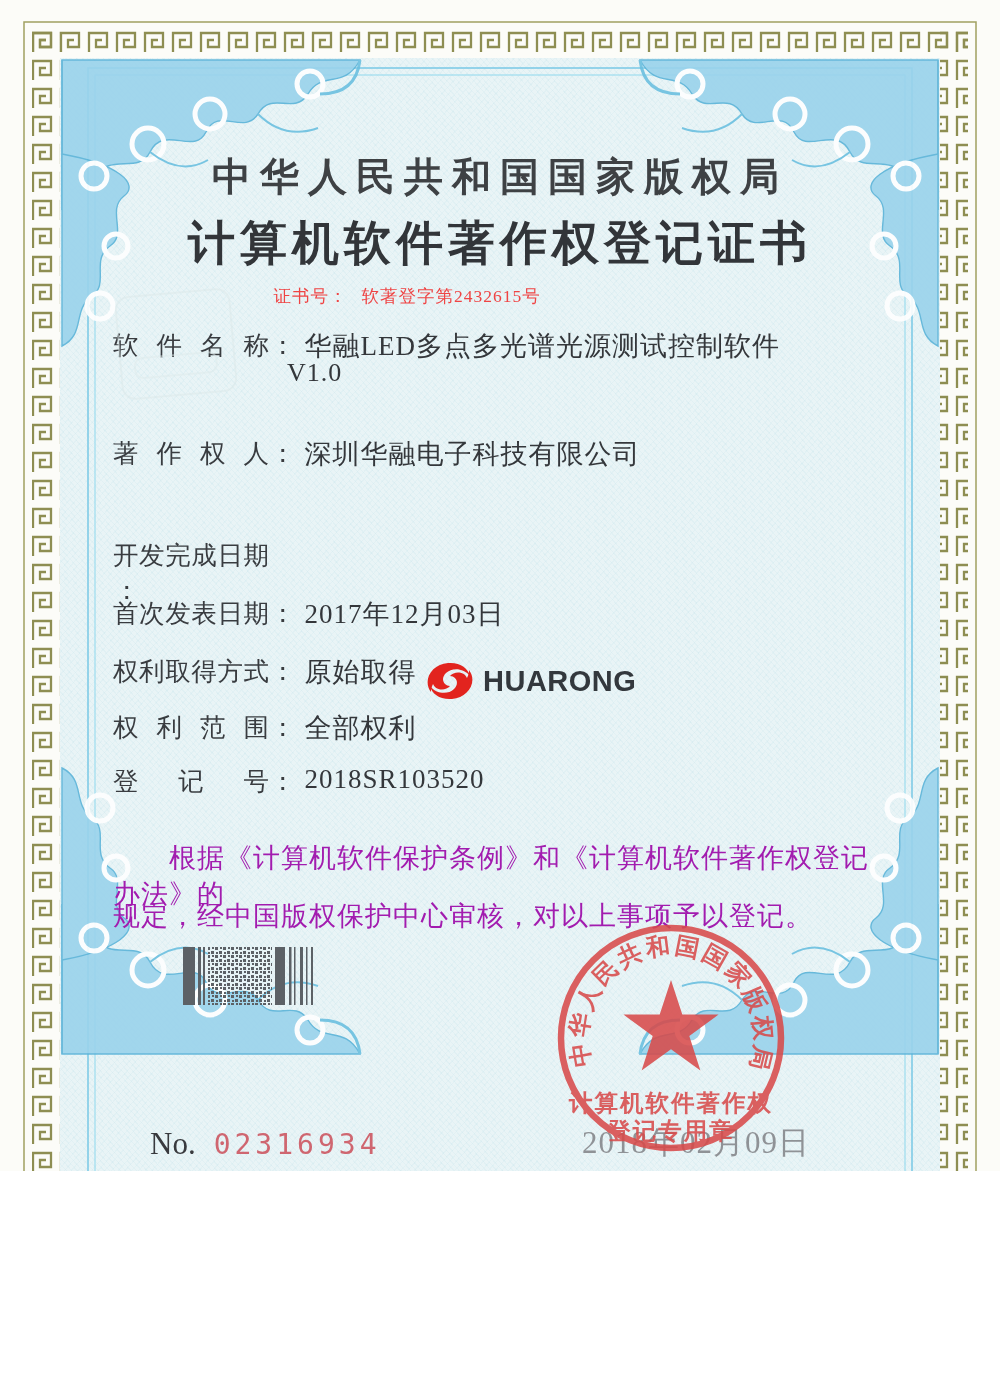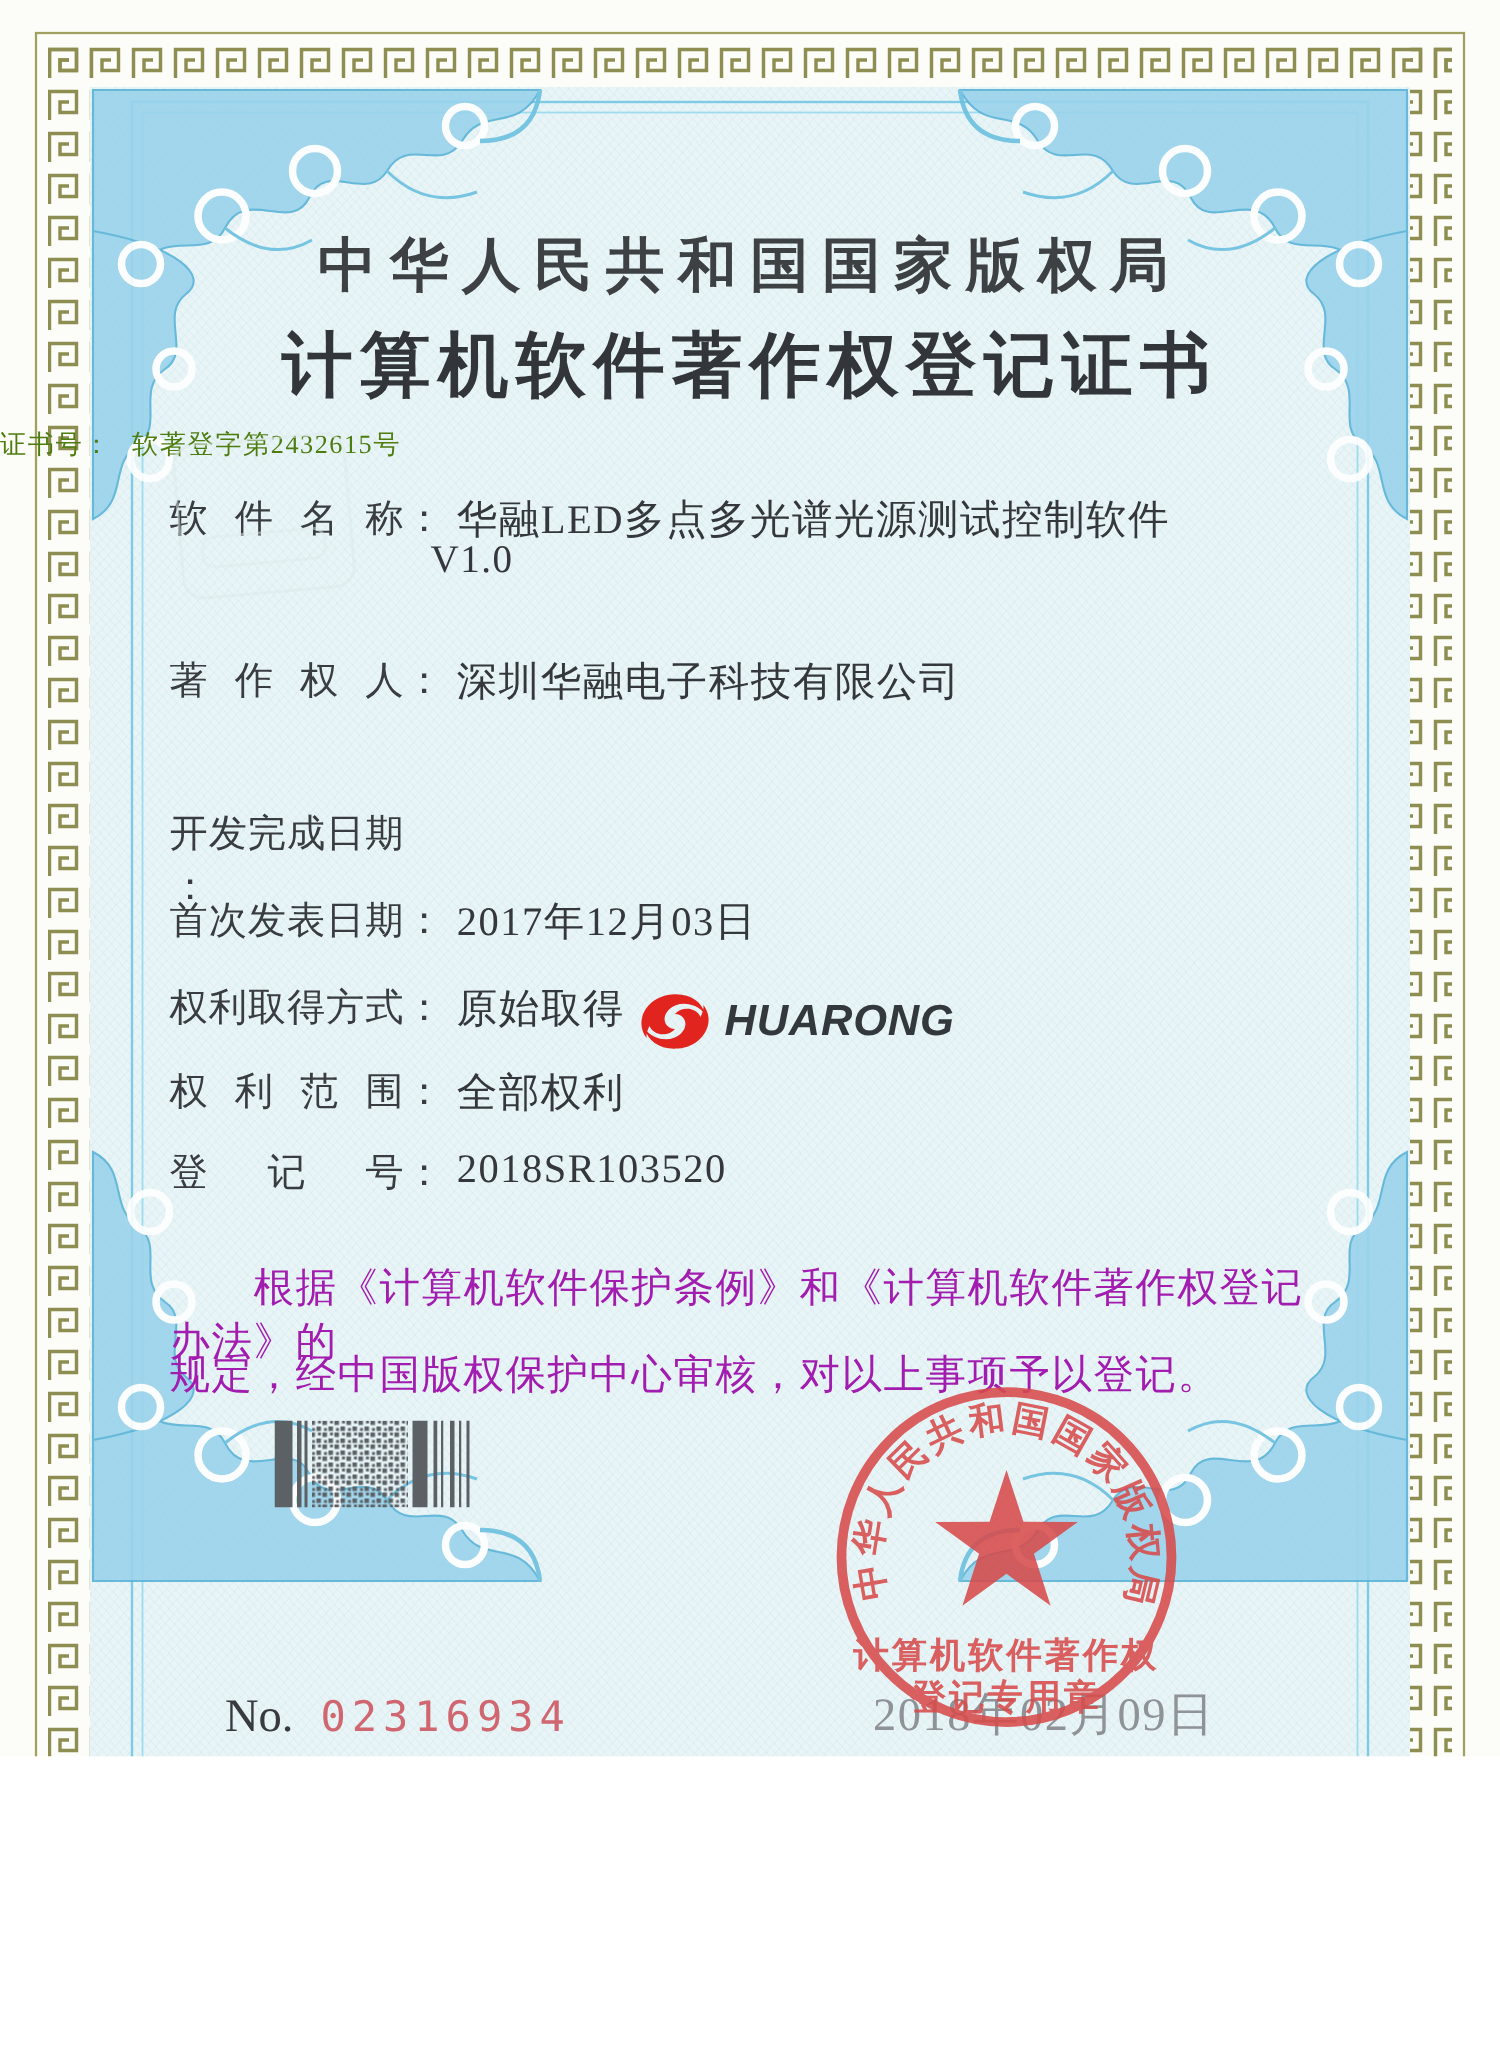--- a/index.html
+++ b/index.html
@@ -16,36 +16,36 @@
   .orn-tl{left:60px;top:58px;}
   .orn-tr{right:60px;top:58px;transform:scaleX(-1);}
   .orn-bl{left:60px;bottom:115px;transform:scaleY(-1);}
   .orn-br{right:60px;bottom:115px;transform:scale(-1,-1);}
 
   .abs{position:absolute;}
   .t-issuer{left:0;top:150px;width:1000px;text-align:center;font-size:39px;font-weight:700;
             letter-spacing:9px;color:#3e4144;}
   .t-main{left:0;top:212px;width:1000px;text-align:center;font-size:47px;font-weight:700;
           letter-spacing:5px;color:#323539;}
-  .cert-no{left:0;top:284px;width:814px;text-align:left;font-size:17.5px;color:#4d7c0f;
+  .cert-no{left:0;top:284px;width:814px;text-align:center;font-size:17.5px;color:#ef4444;
            letter-spacing:1px;}
   .cert-no .lbl{margin-right:14px;}
 
   .frow{left:113px;display:flex;align-items:flex-start;color:#393c40;}
   .f-label{display:inline-block;width:156px;font-size:25.5px;text-align:justify;
            text-align-last:justify;letter-spacing:0;}
   .f-colon{font-size:25.5px;margin-left:1px;}
   .f-value{font-size:27px;margin-left:9px;letter-spacing:1px;color:#34373b;white-space:nowrap;}
   .f-value2{left:287px;top:358px;font-size:26px;color:#34373b;letter-spacing:1px;}
 
   .statement{left:113px;width:782px;font-size:27px;color:#a21caf;letter-spacing:1px;}
   .st-1{top:840px;text-indent:56px;}
   .st-2{top:898px;}
 
-  .logo{left:424px;top:658px;display:flex;align-items:center;gap:7px;font-style:italic;}
+  .logo{left:424px;top:658px;display:flex;align-items:center;gap:7px;}
   .logo-text{font-family:"Liberation Sans","DejaVu Sans",sans-serif;font-weight:800;
              font-size:29px;color:#33383d;letter-spacing:.5px;}
 
   .barcode{left:183px;top:947px;}
 
   .serial{left:150px;top:1126px;display:flex;align-items:baseline;}
   .serial-prefix{font-size:31px;color:#393a3e;}
   .serial-number{font-family:"DejaVu Sans Mono","Liberation Mono",monospace;
                  font-size:28px;color:#cf6670;letter-spacing:4px;margin-left:18px;}
 

